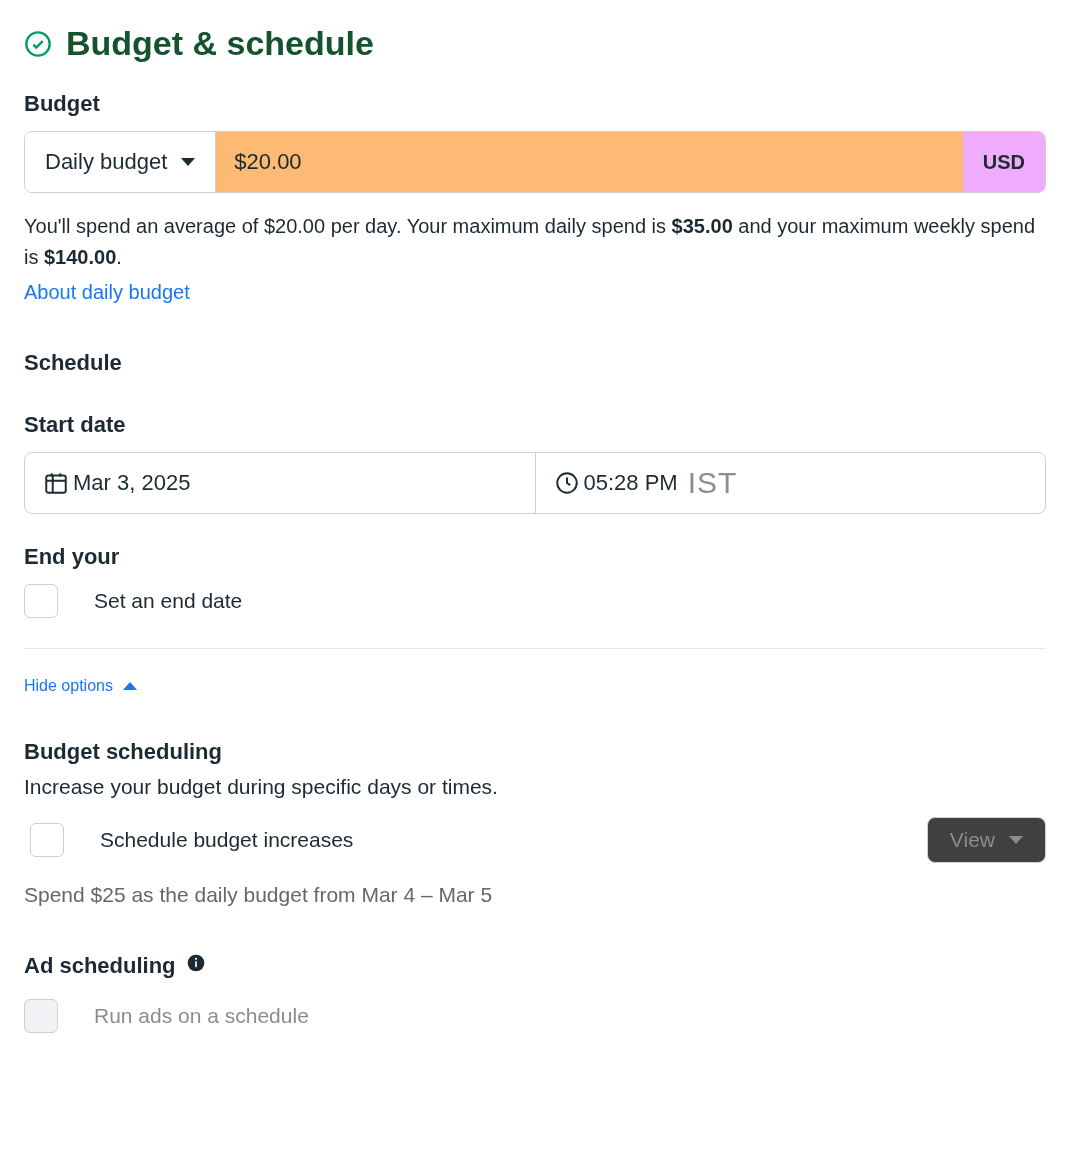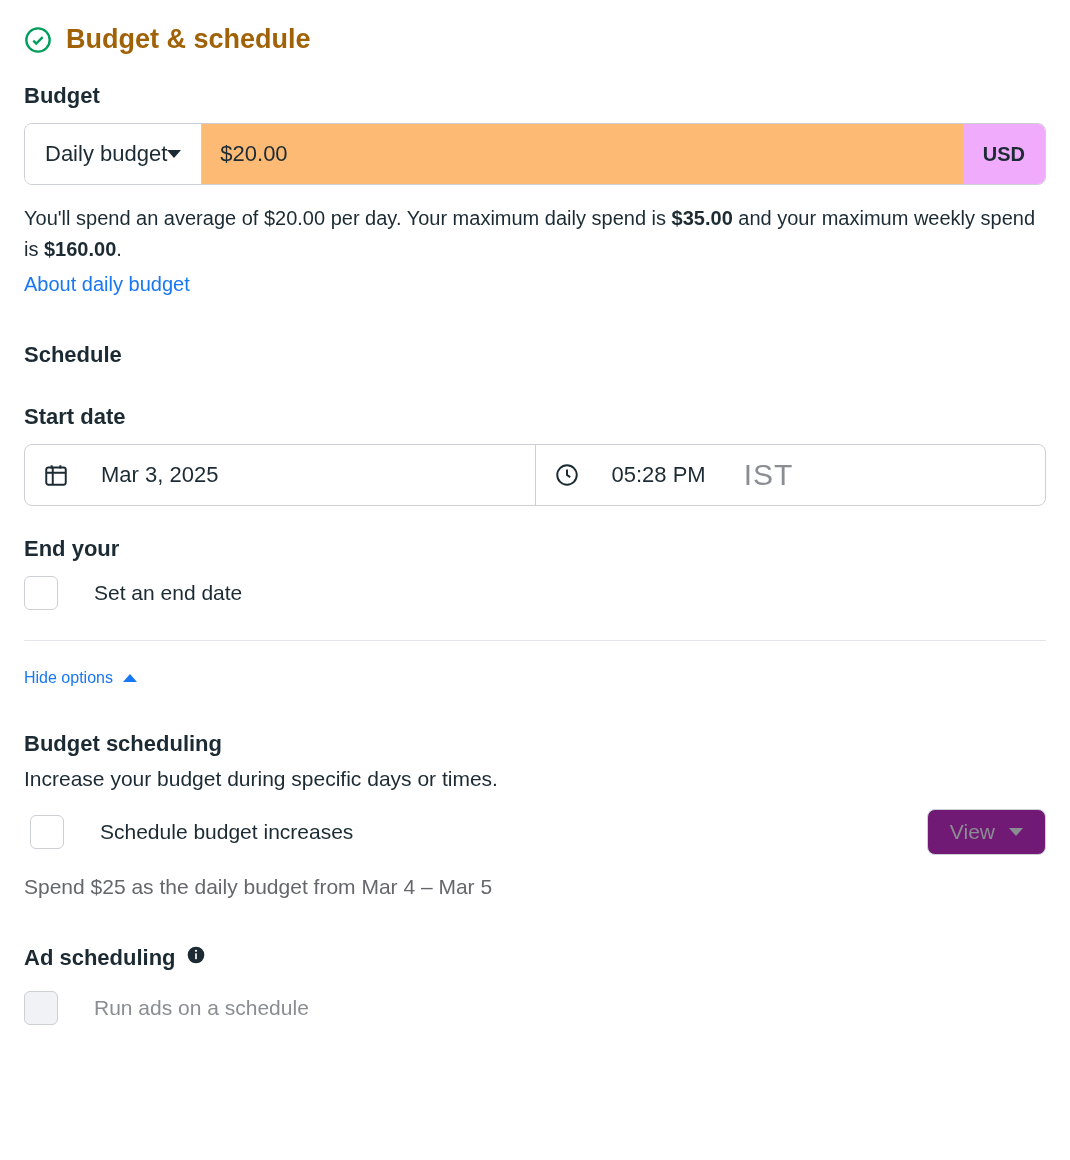--- a/index.html
+++ b/index.html
@@ -16,23 +16,23 @@
     align-items: center;
     gap: 14px;
     margin-bottom: 28px;
   }
   .check-circle {
     width: 28px;
     height: 28px;
     flex-shrink: 0;
   }
   .section-title {
-    font-size: 27px;
-    font-weight: 700;
-    color: #a16207;
+    font-size: 34px;
+    font-weight: 700;
+    color: #14532d;
   }
   .field-label {
     font-size: 22px;
     font-weight: 700;
     color: #1c2b33;
     margin-bottom: 14px;
   }
   .sublabel {
     font-size: 22px;
     font-weight: 700;
@@ -43,20 +43,21 @@
     display: flex;
     border: 1px solid #ccd0d5;
     border-radius: 8px;
     overflow: hidden;
     height: 62px;
     margin-bottom: 18px;
   }
   .budget-type-select {
     display: flex;
     align-items: center;
+    gap: 14px;
     padding: 0 20px;
     border-right: 1px solid #ccd0d5;
     cursor: pointer;
     background: #fff;
     font-size: 22px;
     color: #1c2b33;
     flex-shrink: 0;
     justify-content: center;
   }
   .caret-down {
@@ -107,21 +108,21 @@
   .datetime-row {
     display: flex;
     border: 1px solid #ccd0d5;
     border-radius: 8px;
     overflow: hidden;
     height: 62px;
   }
   .date-cell, .time-cell {
     display: flex;
     align-items: center;
-    gap: 32px;
+    gap: 4px;
     padding: 0 18px;
     font-size: 22px;
     color: #1c2b33;
     flex: 1;
     cursor: pointer;
   }
   .date-cell { border-right: 1px solid #ccd0d5; }
   .tz {
     color: #8a8d91;
     font-size: 30px;
@@ -189,21 +190,21 @@
     justify-content: space-between;
     padding-left: 6px;
   }
   .view-btn {
     display: flex;
     align-items: center;
     gap: 14px;
     padding: 10px 22px;
     border: 1px solid #ccd0d5;
     border-radius: 8px;
-    background: #701a75;
+    background: #404040;
     color: #8a8d91;
     font-size: 21px;
     cursor: pointer;
   }
   .caret-down-grey {
     width: 0;
     height: 0;
     border-left: 7px solid transparent;
     border-right: 7px solid transparent;
     border-top: 8px solid #8a8d91;
@@ -244,21 +245,21 @@
   <div class="field-label">Budget</div>
   <div class="budget-row">
     <div class="budget-type-select">
       <span>Daily budget</span>
       <span class="caret-down"></span>
     </div>
     <input class="budget-input" type="text" value="$20.00" style="">
     <div class="currency">USD</div>
   </div>
   <div class="helper-text">
-    <span>You'll spend an average of $20.00 per day. Your maximum daily spend is </span><strong>$35.00</strong><span> and your maximum weekly spend is </span><strong>$160.00</strong><span>.</span>
+    <span>You'll spend an average of $20.00 per day. Your maximum daily spend is </span><strong>$35.00</strong><span> and your maximum weekly spend is </span><strong>$140.00</strong><span>.</span>
   </div>
   <span class="link">About daily budget</span>
 </div>
 
 <div class="schedule-heading">Schedule</div>
 
 <div class="block">
   <div class="sublabel">Start date</div>
   <div class="datetime-row">
     <div class="date-cell">

